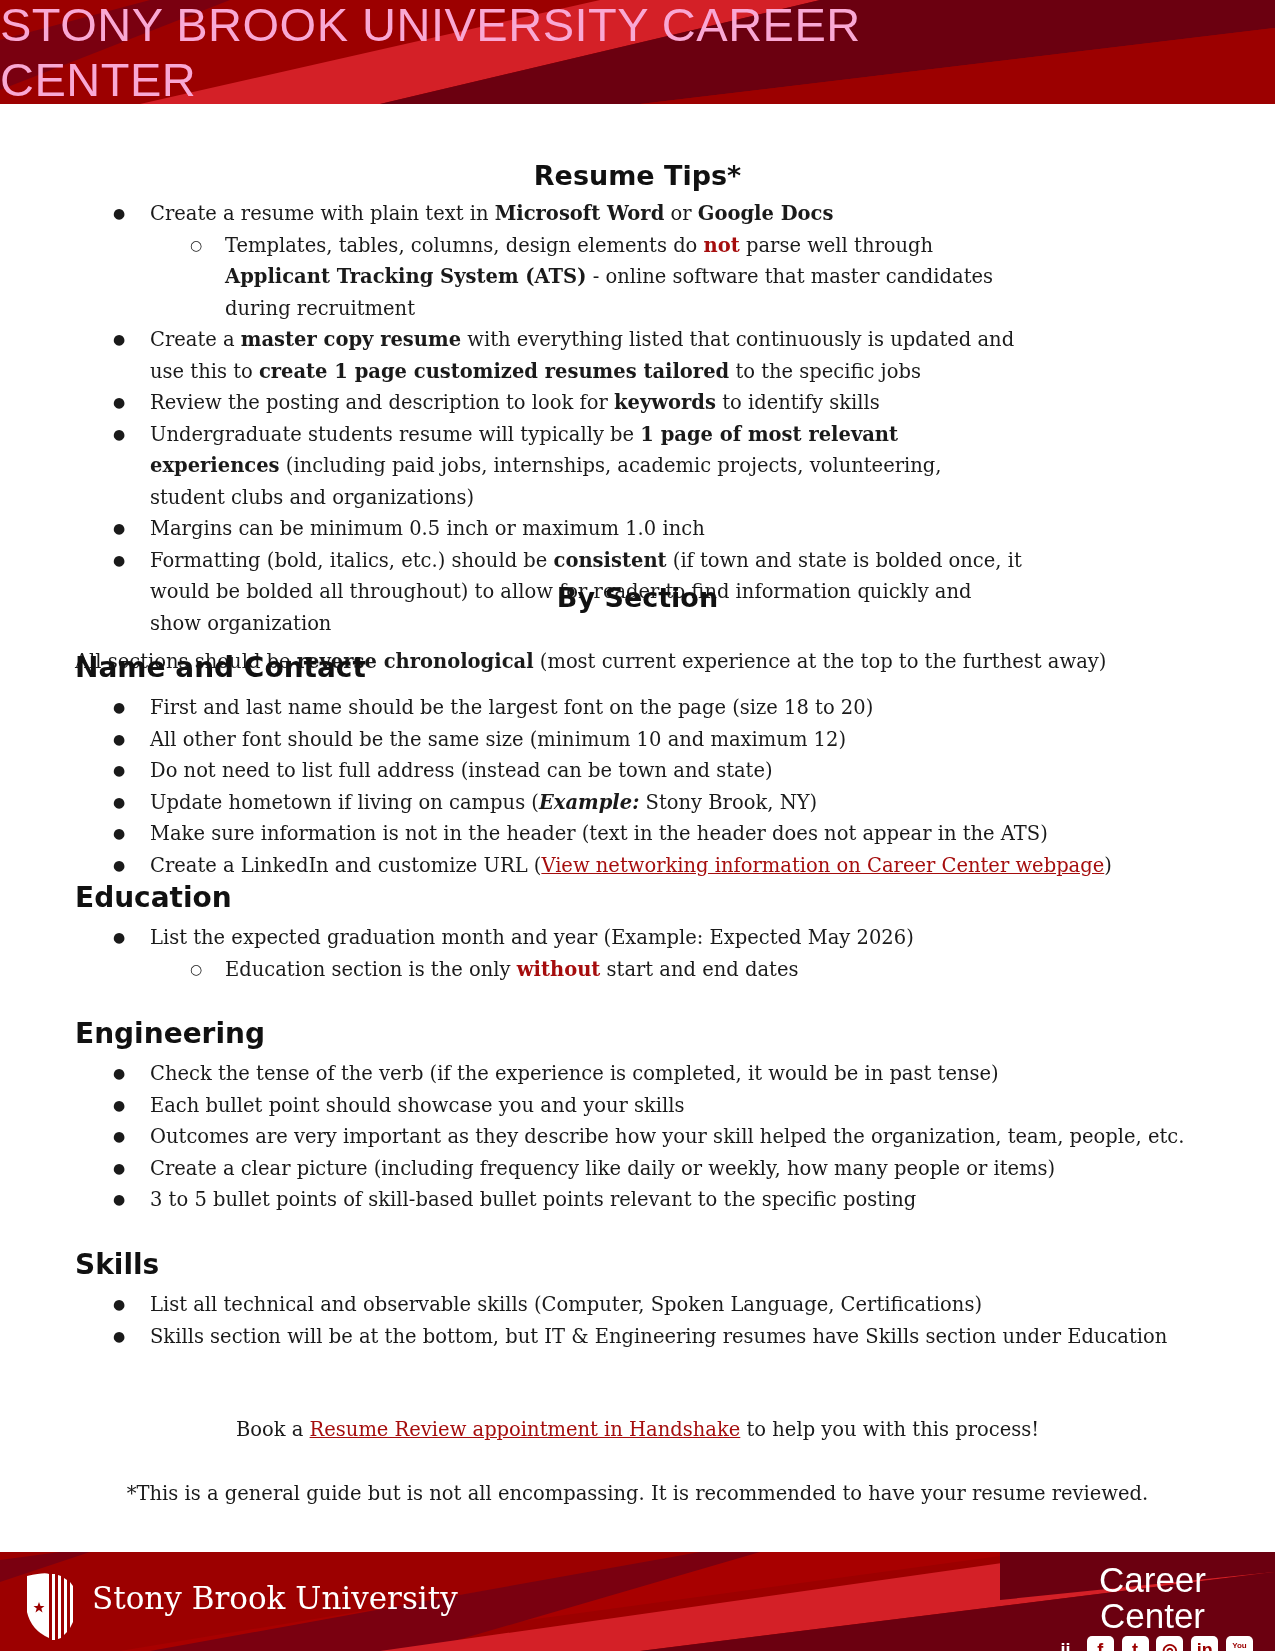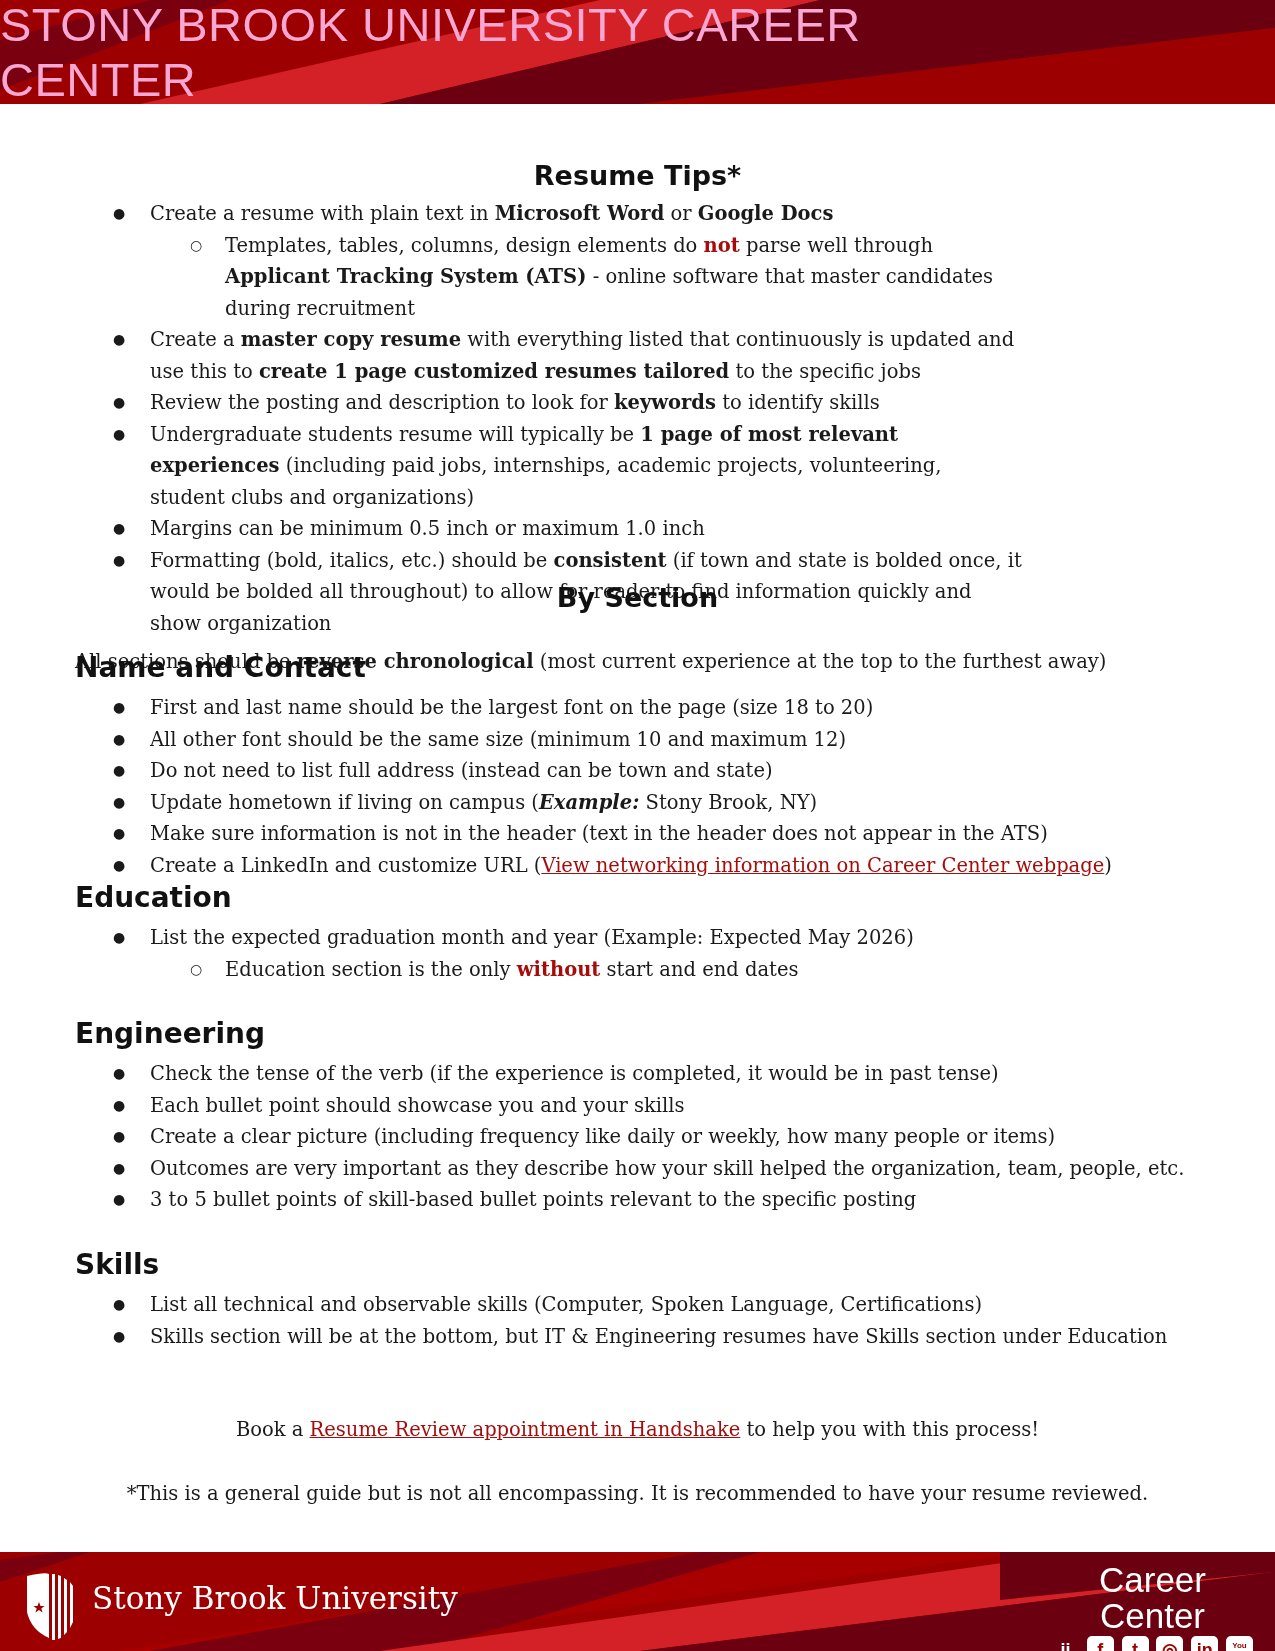--- a/index.html
+++ b/index.html
@@ -130,22 +130,22 @@
 <h2 class="section-head" style="top:881px">Education</h2>
 <ul class="bullets sec-list" id="sec-1" style="top:922px">
     <li class="lvl1"><span>List the expected graduation month and year (Example: Expected May 2026)</span></li>
     <li class="lvl2"><span>Education section is the only </span><span class="red">without</span><span> start and end dates</span></li>
   </ul>
 
 <h2 class="section-head" style="top:1017px">Engineering</h2>
 <ul class="bullets sec-list" id="sec-2" style="top:1058px">
     <li class="lvl1"><span>Check the tense of the verb (if the experience is completed, it would be in past tense)</span></li>
     <li class="lvl1"><span>Each bullet point should showcase you and your skills</span></li>
+    <li class="lvl1"><span>Outcomes are very important as they describe how your skill helped the organization, team, people, etc.</span></li>
     <li class="lvl1"><span>Create a clear picture (including frequency like daily or weekly, how many people or items)</span></li>
-    <li class="lvl1"><span>Outcomes are very important as they describe how your skill helped the organization, team, people, etc.</span></li>
     <li class="lvl1"><span>3 to 5 bullet points of skill-based bullet points relevant to the specific posting</span></li>
   </ul>
 
 <h2 class="section-head" style="top:1248px">Skills</h2>
 <ul class="bullets sec-list" id="sec-3" style="top:1289px">
     <li class="lvl1"><span>List all technical and observable skills (Computer, Spoken Language, Certifications)</span></li>
     <li class="lvl1"><span>Skills section will be at the bottom, but IT &amp; Engineering resumes have Skills section under Education</span></li>
   </ul>
 
 <div class="book-line">

